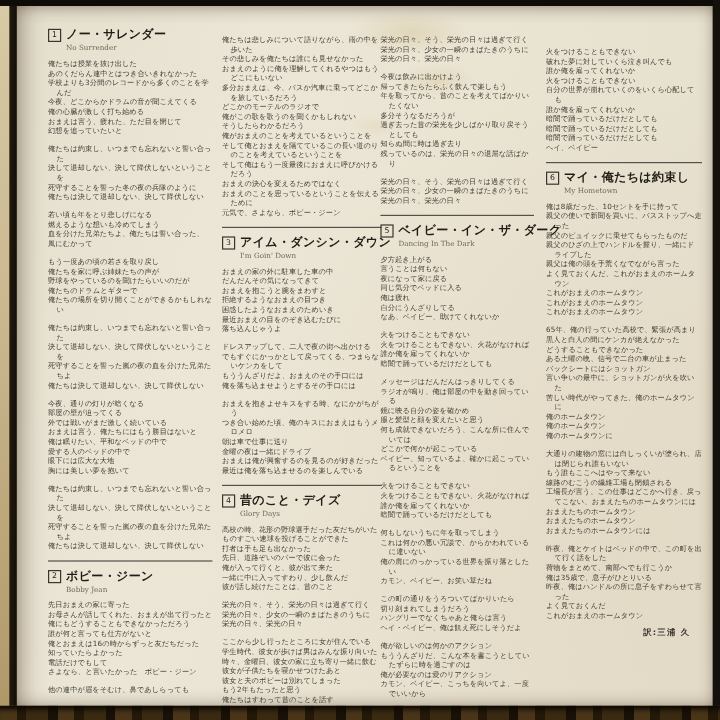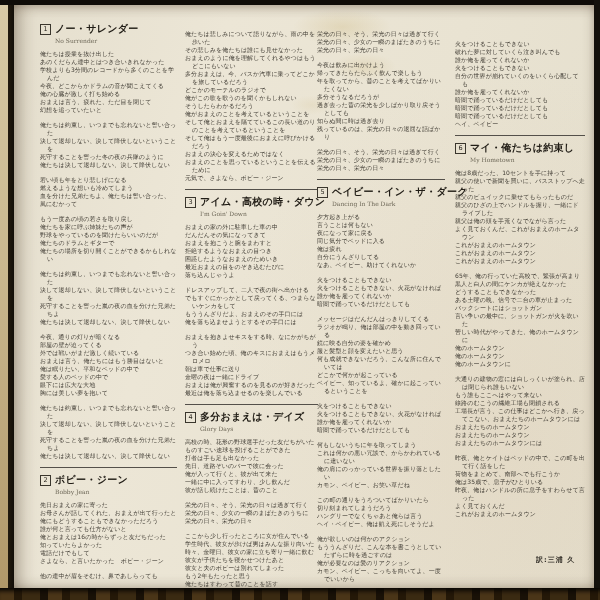--- a/index.html
+++ b/index.html
@@ -53,21 +53,21 @@
     font-size:6.5px;text-align:center;color:#2a261f;margin-right:4px;}
   .ttitle{font-size:10px;font-weight:bold;color:#211d16;letter-spacing:.3px;white-space:nowrap;text-align:center;}
   .tsub{font-family:"DejaVu Serif",serif;font-size:6px;color:#6e6858;margin:1px 0 0 15px;}
 
   .rule{border-top:1px solid #54504a;margin:7px 0 5px;}
 
   .stanza{margin-bottom:7px;}
   .line{font-size:6px;line-height:8px;padding-left:7px;text-indent:-7px;
     letter-spacing:.1px;color:#403c34;}
 
-  .credit{position:absolute;left:536px;top:555px;z-index:2;
+  .credit{position:absolute;left:536px;top:522px;z-index:2;
     font-size:7px;font-weight:bold;color:#35312a;letter-spacing:1px;}
 </style>
 </head>
 <body>
 
 <div class="page">
   <div class="paper"></div>
   <div class="edge-left-tan"></div>
   <div class="edge-left-dark"></div>
   <div class="edge-top"></div>
@@ -167,21 +167,21 @@
         <div class="line">そして俺とおまえを隔てているこの長い道のりのことを考えているということを</div>
         <div class="line">そして俺はもう一度最後におまえに呼びかけるだろう</div>
         <div class="line">おまえの決心を変えるためではなく</div>
         <div class="line">おまえのことを思っているということを伝えるために</div>
         <div class="line">元気で、さよなら、ボビー・ジーン</div>
       </div>
       <div class="rule"></div>
       <div class="thead">
         <div class="thead-row">
           <span class="tnum">3</span>
-          <span class="ttitle">アイム・高校の時・ダウン</span>
+          <span class="ttitle">アイム・ダンシン・ダウン</span>
         </div>
         <div class="tsub">I'm Goin' Down</div>
       </div>
       <div class="stanza">
         <div class="line">おまえの家の外に駐車した車の中</div>
         <div class="line">だんだんその気になってきて</div>
         <div class="line">おまえを抱こうと腕をまわすと</div>
         <div class="line">拒絶するようなおまえの目つき</div>
         <div class="line">困惑したようなおまえのためいき</div>
         <div class="line">最近おまえの目をのぞき込むたびに</div>
@@ -198,21 +198,21 @@
         <div class="line">つき合い始めた頃、俺のキスにおまえはもうメロメロ</div>
         <div class="line">朝は車で仕事に送り</div>
         <div class="line">金曜の夜は一緒にドライブ</div>
         <div class="line">おまえは俺が興奮するのを見るのが好きだった</div>
         <div class="line">最近は俺を落ち込ませるのを楽しんでいる</div>
       </div>
       <div class="rule"></div>
       <div class="thead">
         <div class="thead-row">
           <span class="tnum">4</span>
-          <span class="ttitle">多分おまえは・デイズ</span>
+          <span class="ttitle">昔のこと・デイズ</span>
         </div>
         <div class="tsub">Glory Days</div>
       </div>
       <div class="stanza">
         <div class="line">高校の時、花形の野球選手だった友だちがいた</div>
         <div class="line">ものすごい速球を投げることができた</div>
         <div class="line">打者は手も足も出なかった</div>
         <div class="line">先日、道路ぞいのバーで彼に会った</div>
         <div class="line">俺が入って行くと、彼が出て来た</div>
         <div class="line">一緒に中に入ってすわり、少し飲んだ</div>

